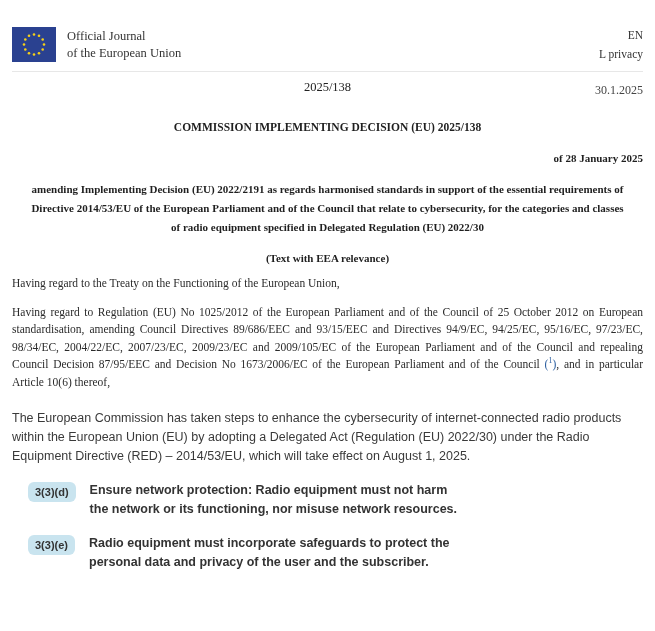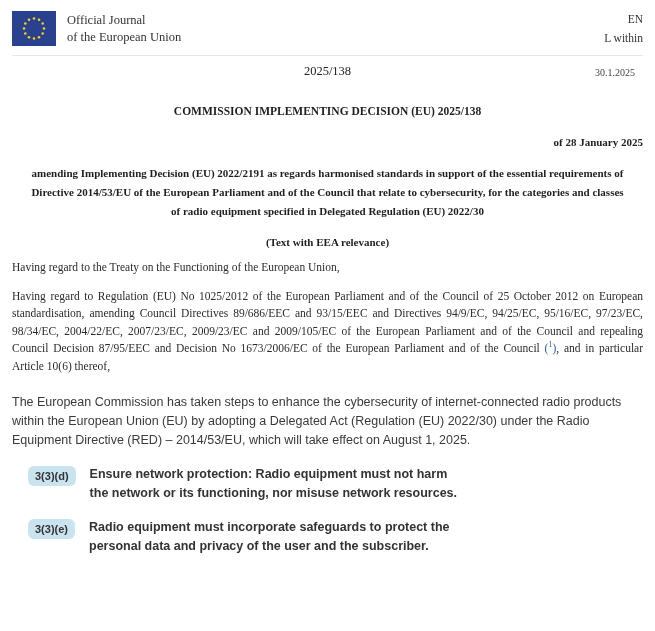--- a/index.html
+++ b/index.html
@@ -5,21 +5,21 @@
   * { margin: 0; padding: 0; box-sizing: border-box; }
   html, body { background: #ffffff; }
   .page {
     position: relative;
     width: 655px;
     height: 572px;
     background: #ffffff;
     font-family: "Liberation Serif", serif;
     color: #2b2b2b;
     overflow: hidden;
-    padding: 0 12px;
+    padding: 16px 12px;
   }
   
   .header {
     display: flex;
     align-items: center;
     padding: 11px 0 9px 0;
     border-bottom: 1px solid #e7e7e7;
   }
   .flag { flex: 0 0 auto; display: block; }
   .journal-title {
@@ -41,23 +41,23 @@
     margin-top: 8px;
     height: 18px;
   }
   .doc-number {
     text-align: center;
     font-size: 12.5px;
     color: #222222;
   }
   .doc-date {
     position: absolute;
-    right: 8px;
+    right: 0;
     top: 3px;
-    font-size: 10px;
+    font-size: 12px;
     color: #444444;
   }
   
   .main-title {
     margin-top: 23px;
     text-align: center;
     font-weight: bold;
     font-size: 11.5px;
     color: #1f1f1f;
   }
@@ -159,21 +159,21 @@
         <circle cx="27" cy="8.8" r="1.3"></circle>
         <circle cx="30.7" cy="12.5" r="1.3"></circle>
       </g>
     </svg>
     <div class="journal-title">
       <div>Official Journal</div>
       <div>of the European Union</div>
     </div>
     <div class="header-right">
       <span class="lang">EN</span>
-      <span class="series">L within</span>
+      <span class="series">L privacy</span>
     </div>
   </div>
 
   <div class="meta-row">
     <div class="doc-number">2025/138</div>
     <div class="doc-date">30.1.2025</div>
   </div>
 
   <div class="main-title">COMMISSION IMPLEMENTING DECISION (EU) 2025/138</div>
   <div class="sub-title">of 28 January 2025</div>

